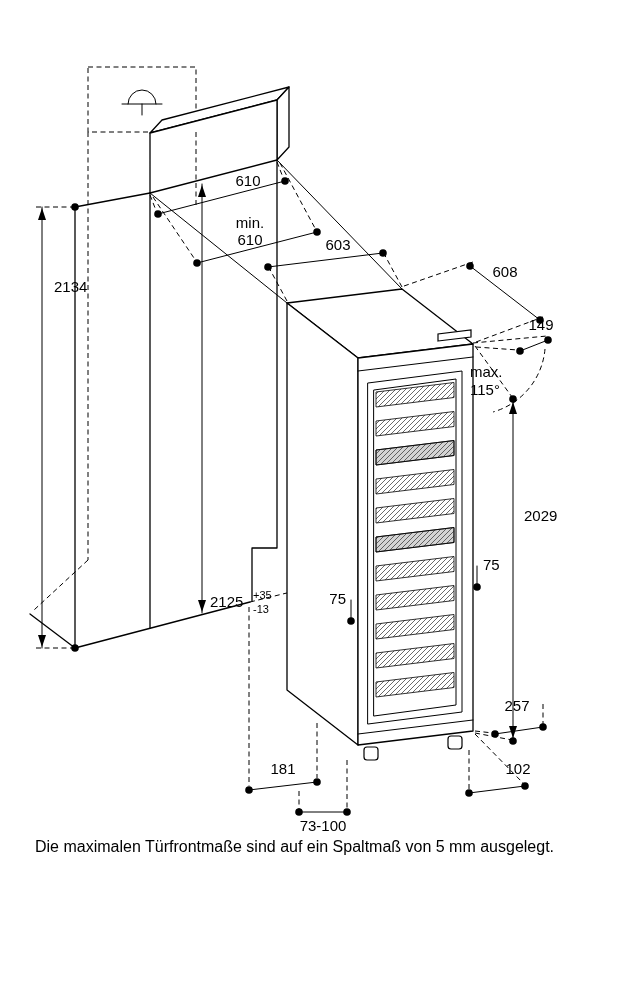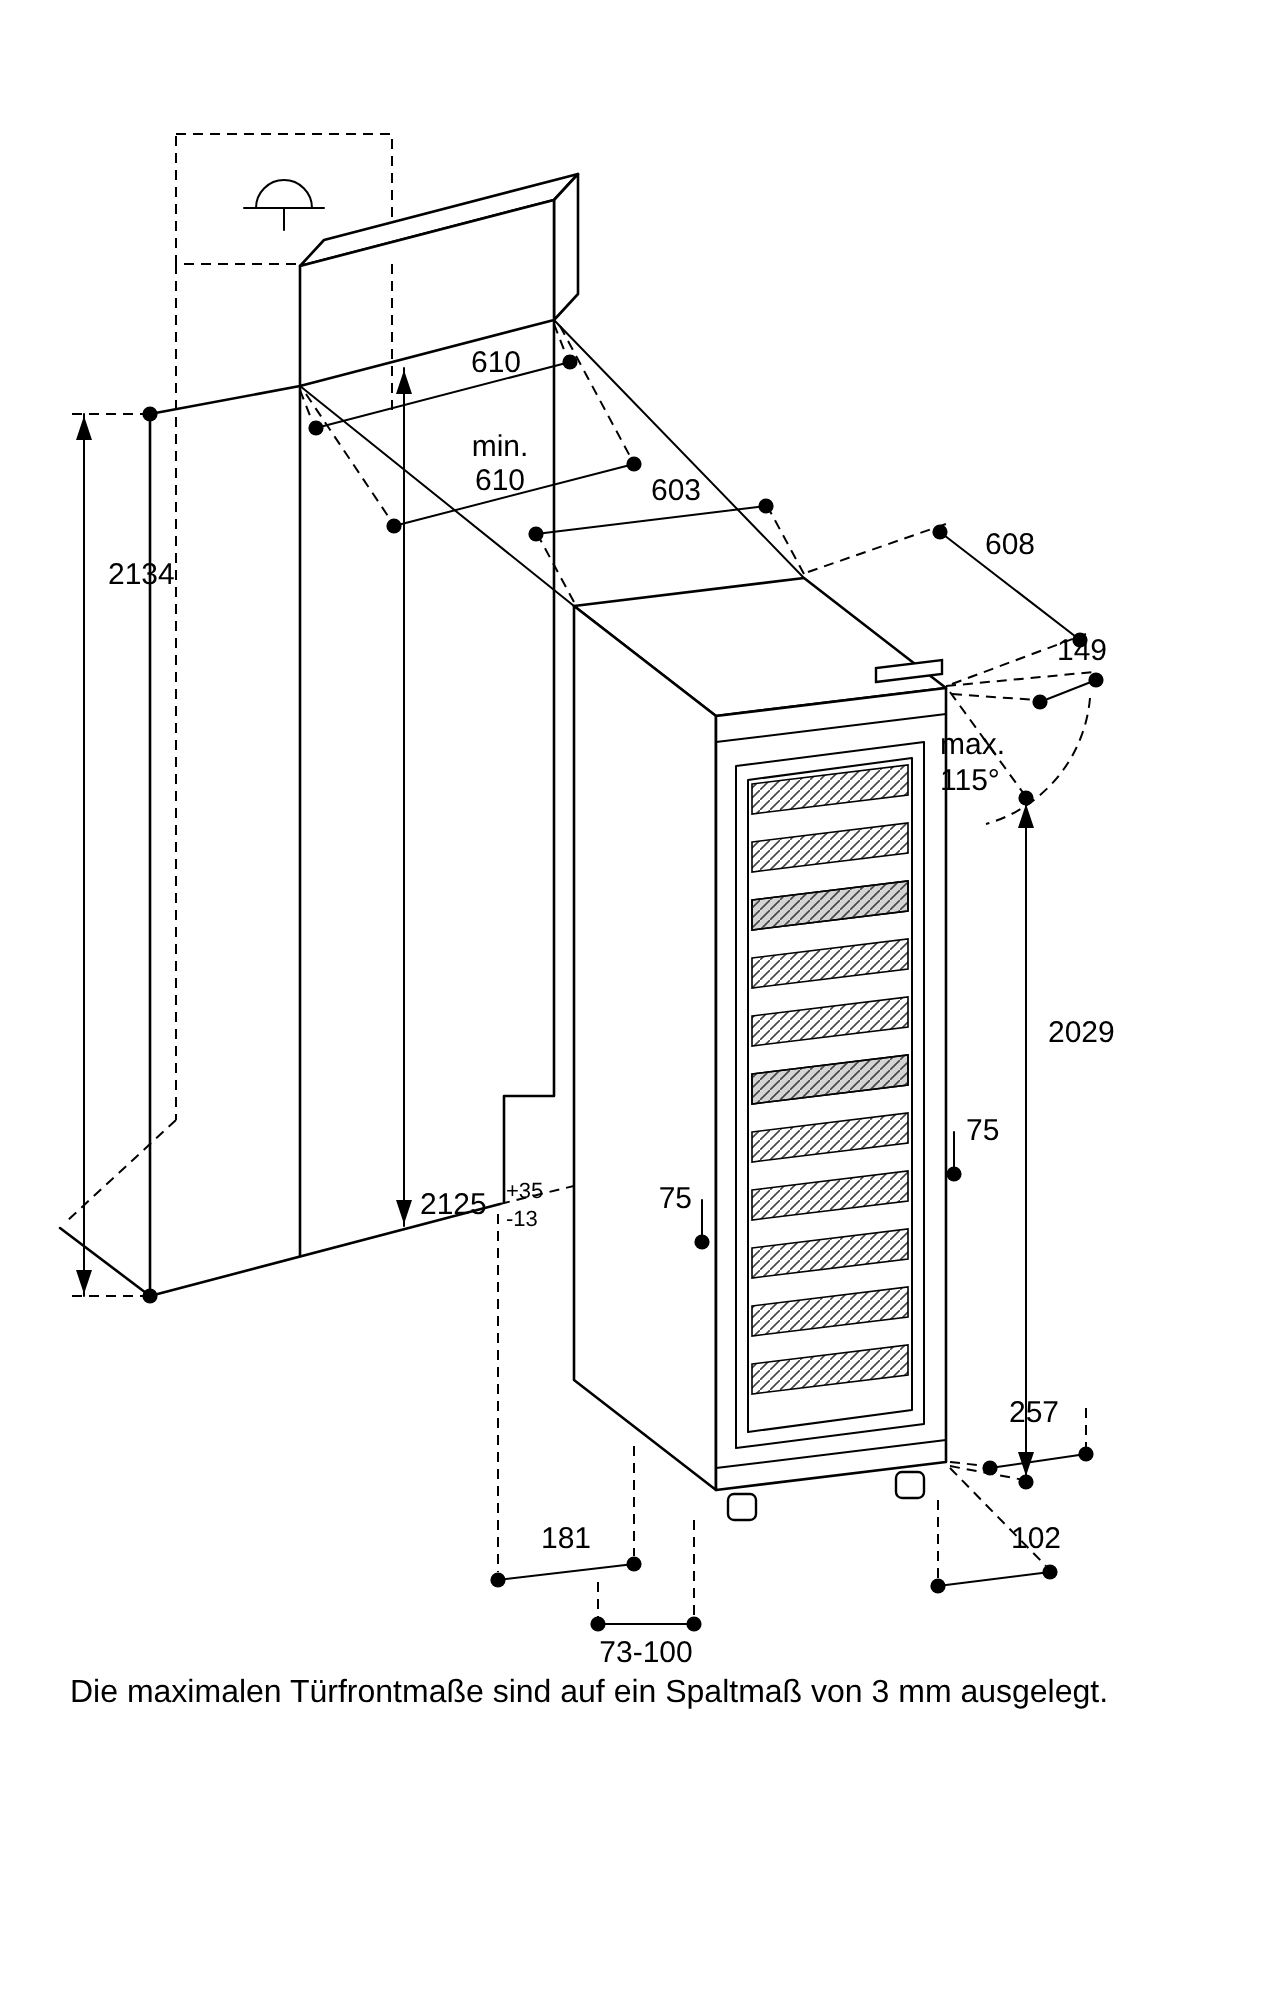--- a/index.html
+++ b/index.html
@@ -209,13 +209,13 @@
 
   <g>
     <path class="dash" d="M299,791 L299,809 M347,760 L347,809"></path>
     <path class="thin" d="M299,812 L347,812"></path>
     <circle class="dot" cx="299" cy="812" r="3.8"></circle>
     <circle class="dot" cx="347" cy="812" r="3.8"></circle>
     <text x="323" y="831" class="mid">73-100</text>
   </g>
 </svg>
 
-<div id="caption">Die maximalen Türfrontmaße sind auf ein Spaltmaß von 3 mm ausgelegt.</div>
+<div id="caption">Die maximalen Türfrontmaße sind auf ein Spaltmaß von 5 mm ausgelegt.</div>
 
 </body></html>

